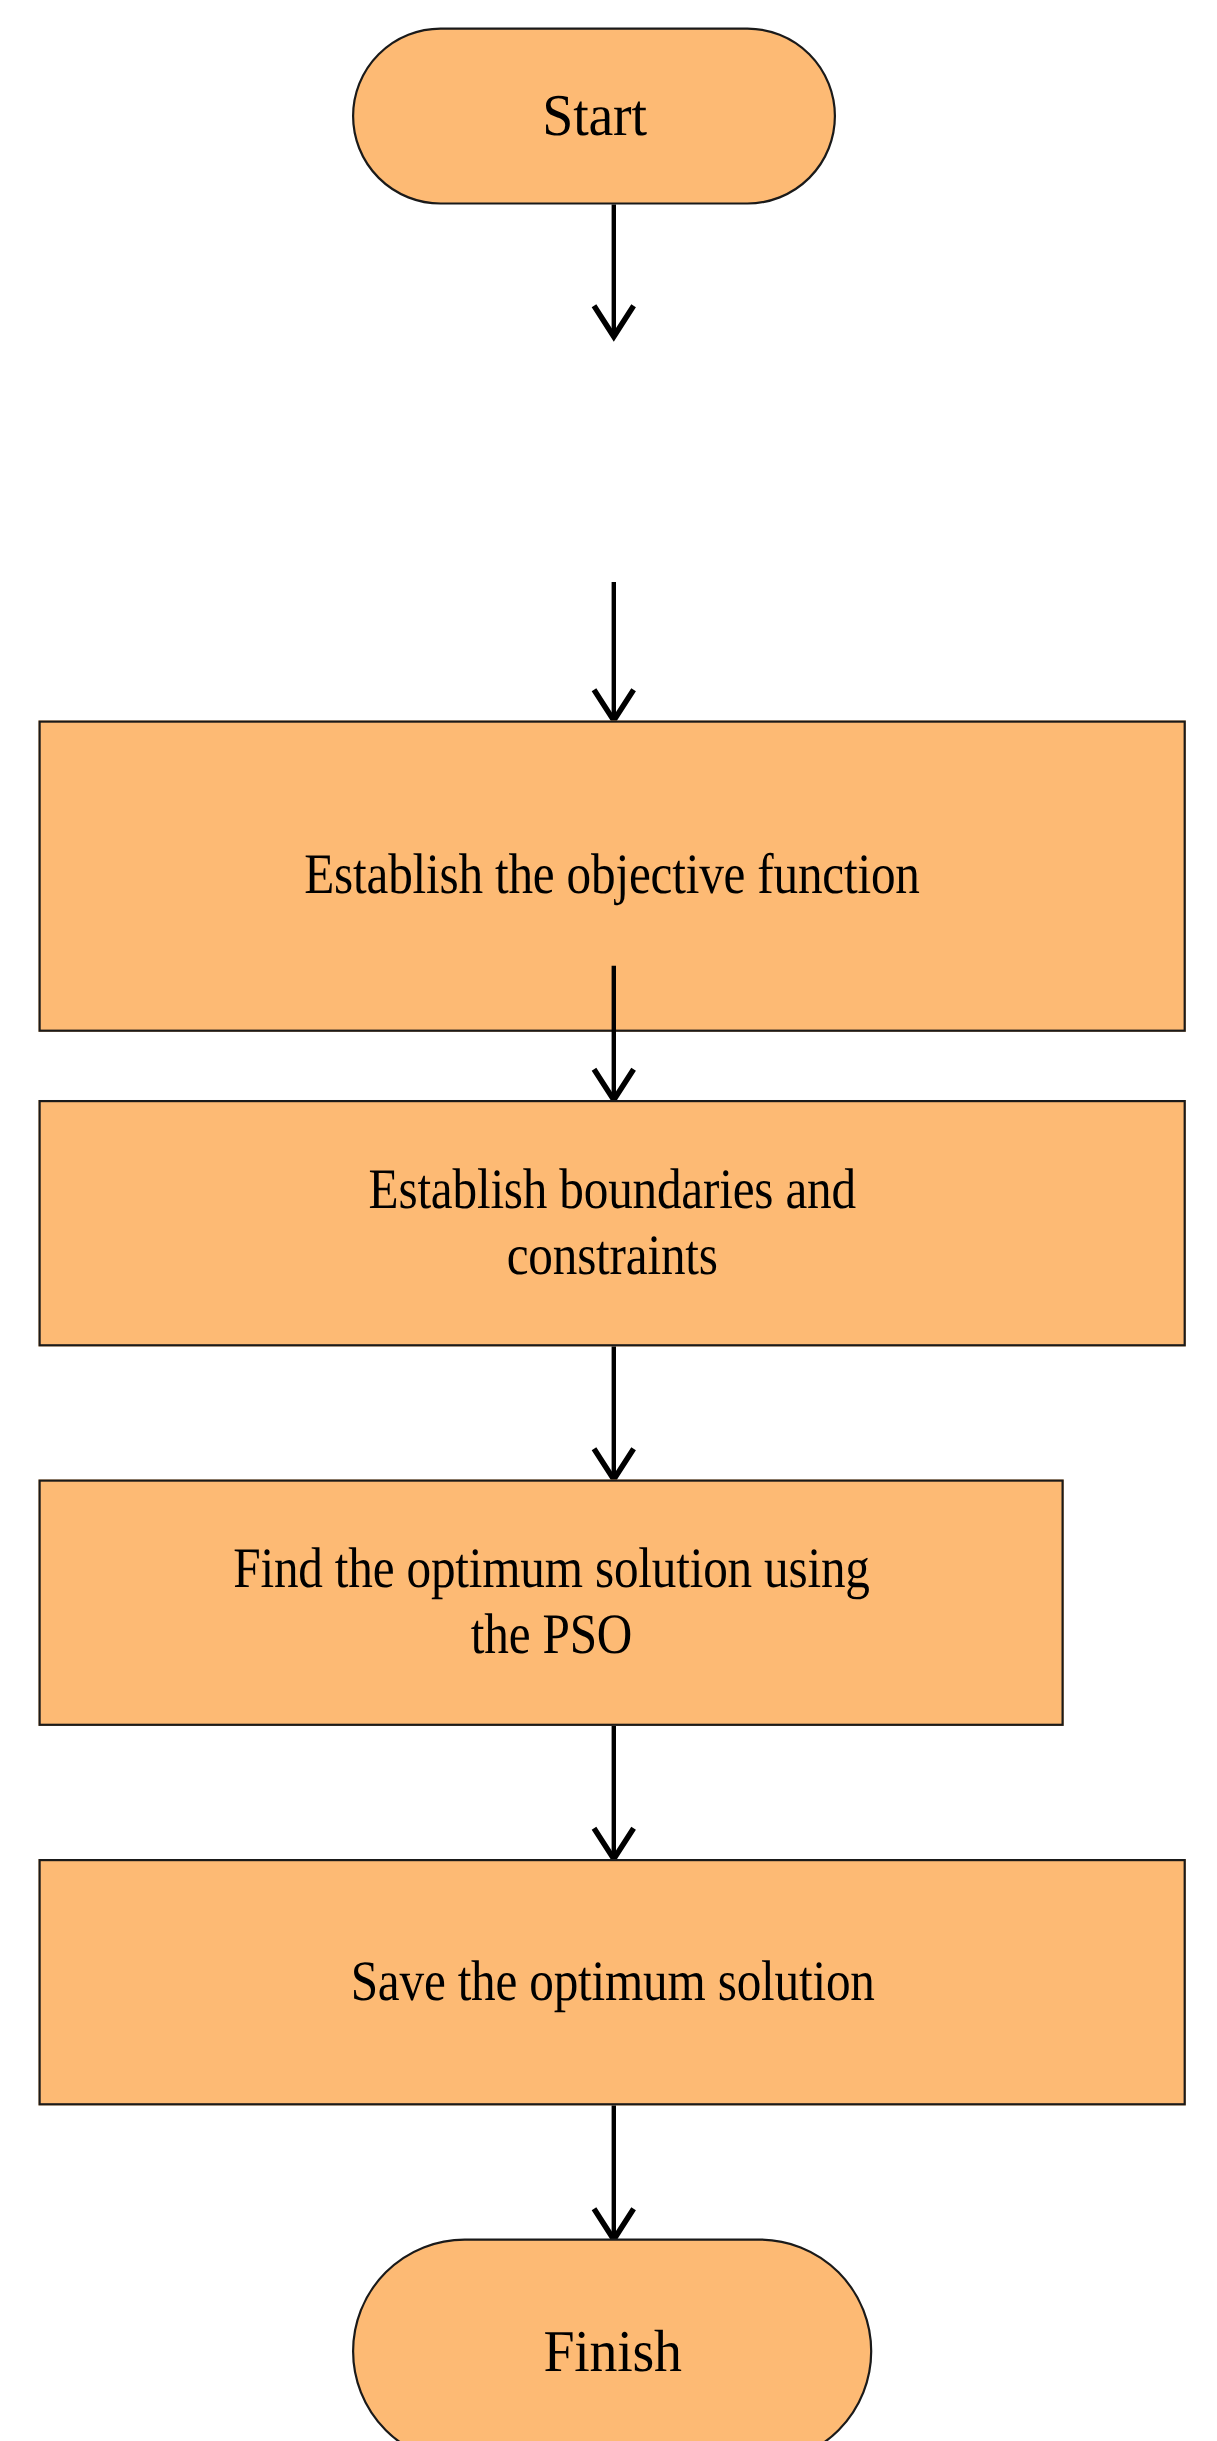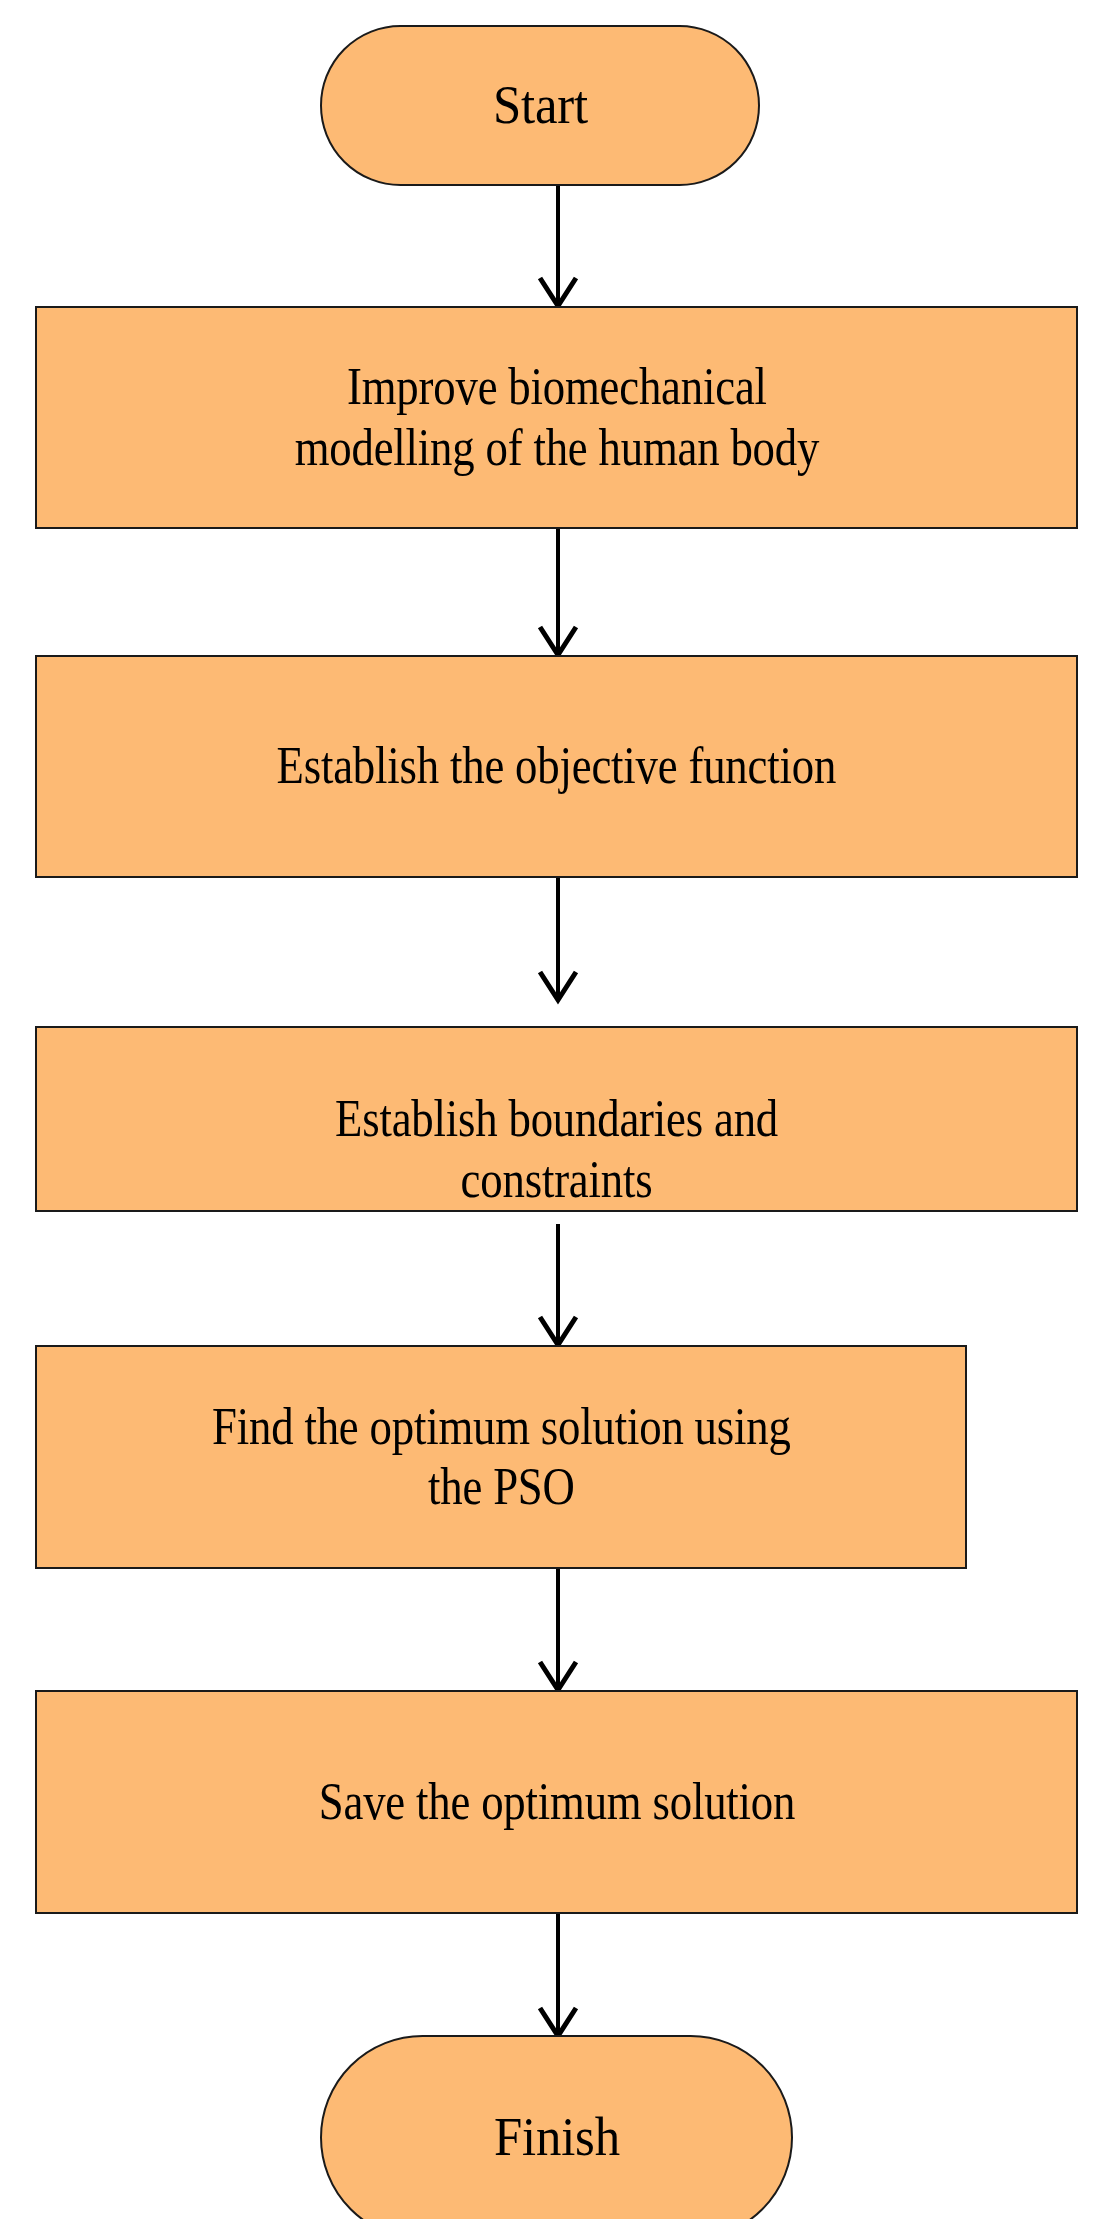--- a/index.html
+++ b/index.html
@@ -70,44 +70,40 @@
     <span class="node-label">Start</span>
   </div>
 
   <div class="connector" style="left:532px; top:186px; width:52px; height:122px;">
     <svg width="52" height="122" viewBox="0 0 52 122">
       <line x1="26" y1="0" x2="26" y2="118" stroke="#000000" stroke-width="4"></line>
       <polyline points="8,92 26,120 44,92" fill="none" stroke="#000000" stroke-width="5" stroke-linecap="butt" stroke-linejoin="miter"></polyline>
     </svg>
   </div>
 
-  <div class="node process" style="left:35px; top:306px; width:1043px; height:223px;">
-    <span class="node-label">Improve biomechanical
-modelling of the human body</span>
-  </div>
 
   <div class="connector" style="left:532px; top:529px; width:52px; height:128px;">
     <svg width="52" height="128" viewBox="0 0 52 128">
       <line x1="26" y1="0" x2="26" y2="124" stroke="#000000" stroke-width="4"></line>
       <polyline points="8,98 26,126 44,98" fill="none" stroke="#000000" stroke-width="5" stroke-linecap="butt" stroke-linejoin="miter"></polyline>
     </svg>
   </div>
 
-  <div class="node process" style="left:35px; top:655px; width:1043px; height:223px;">
+  <div class="node process" style="left:35px; top:655px; width:1043px; height:283px;">
     <span class="node-label">Establish the objective function</span>
   </div>
 
   <div class="connector" style="left:532px; top:878px; width:52px; height:124px;">
     <svg width="52" height="124" viewBox="0 0 52 124">
       <line x1="26" y1="0" x2="26" y2="120" stroke="#000000" stroke-width="4"></line>
       <polyline points="8,94 26,122 44,94" fill="none" stroke="#000000" stroke-width="5" stroke-linecap="butt" stroke-linejoin="miter"></polyline>
     </svg>
   </div>
 
-  <div class="node process" style="left:35px; top:1026px; width:1043px; height:186px;align-items:flex-end;">
+  <div class="node process" style="left:35px; top:1000px; width:1043px; height:224px;">
     <span class="node-label">Establish boundaries and
 constraints</span>
   </div>
 
   <div class="connector" style="left:532px; top:1224px; width:52px; height:123px;">
     <svg width="52" height="123" viewBox="0 0 52 123">
       <line x1="26" y1="0" x2="26" y2="119" stroke="#000000" stroke-width="4"></line>
       <polyline points="8,93 26,121 44,93" fill="none" stroke="#000000" stroke-width="5" stroke-linecap="butt" stroke-linejoin="miter"></polyline>
     </svg>
   </div>

